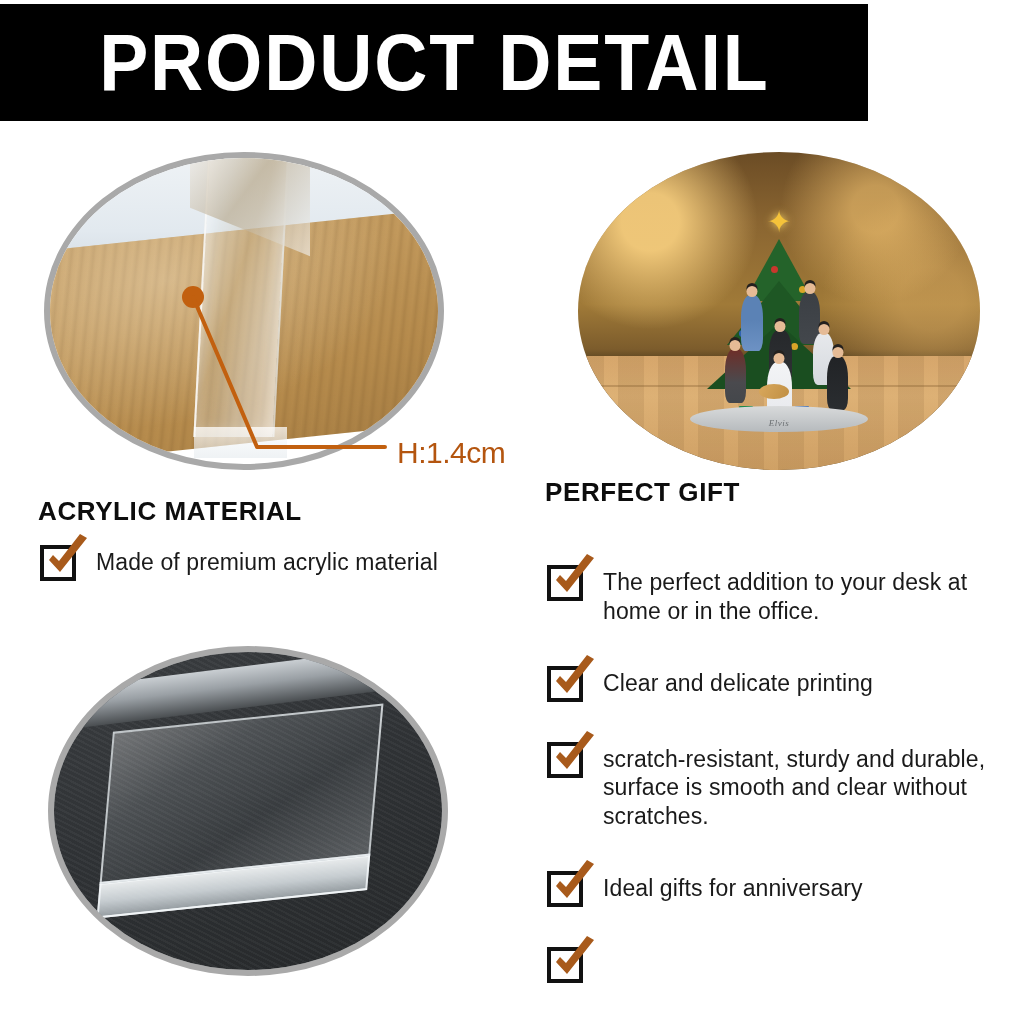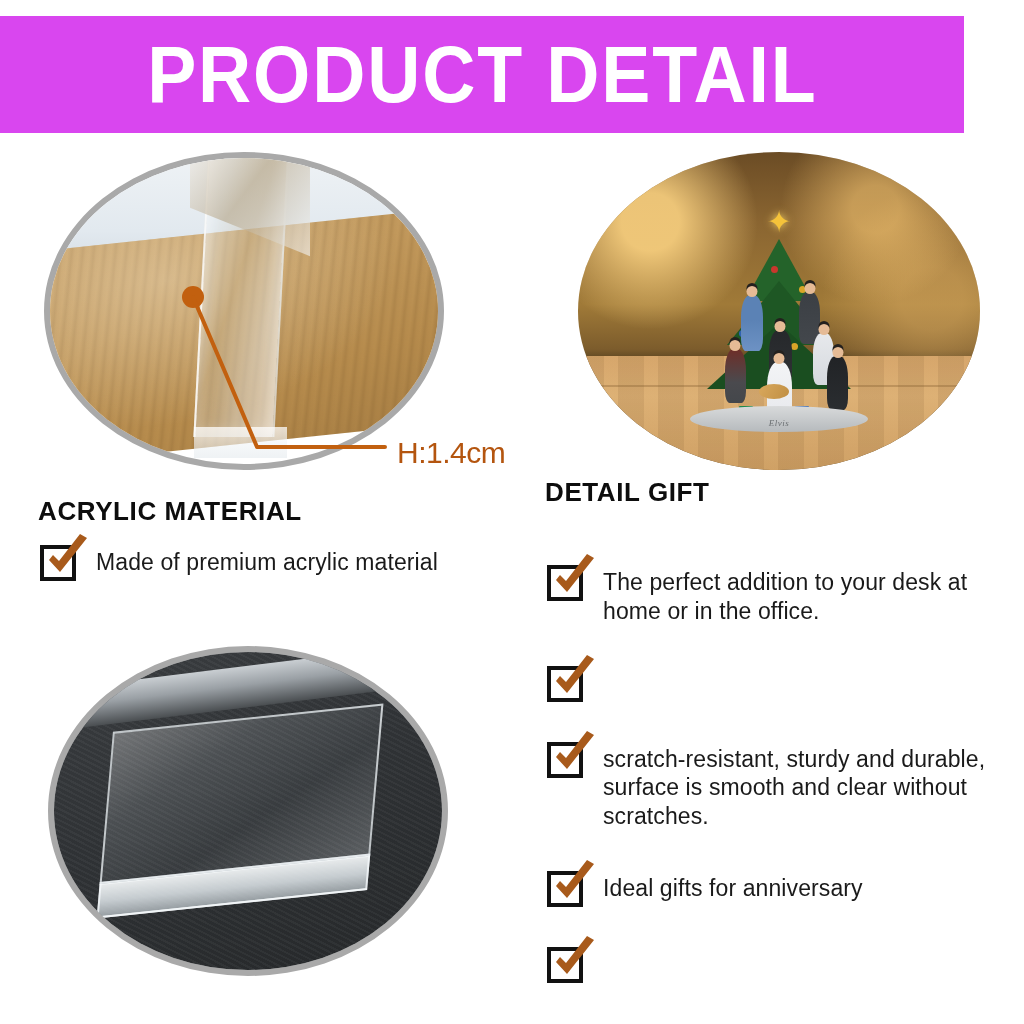--- a/index.html
+++ b/index.html
@@ -16,24 +16,24 @@
     position: relative;
     width: 1024px;
     height: 1024px;
     background: #ffffff;
   }
 
   
   .banner {
     position: absolute;
     left: 0;
-    top: 16px;
-    width: 964px;
+    top: 4px;
+    width: 868px;
     height: 117px;
-    background: #d946ef;
+    background: #000000;
     display: flex;
     align-items: center;
     justify-content: center;
   }
   .banner-title {
     color: #ffffff;
     font-family: "Liberation Sans", sans-serif;
     font-size: 80px;
     font-weight: bold;
     letter-spacing: 2px;
@@ -438,39 +438,40 @@
     <div class="check-item">
       <span class="check-box">
         <svg class="check-mark" viewBox="0 0 52 52">
           <path d="M7 27 L18 39 L45 5 L38 1 L17 28 L11 22 Z" fill="#A85A1B"></path>
         </svg>
       </span>
       <span class="check-text">Made of premium acrylic material</span>
     </div>
   </div>
 
-  <div class="section-heading" id="heading-gift">DETAIL GIFT</div>
+  <div class="section-heading" id="heading-gift">PERFECT GIFT</div>
 
   <div class="check-list" id="list-gift">
 
     <div class="check-item">
       <span class="check-box">
         <svg class="check-mark" viewBox="0 0 52 52">
           <path d="M7 27 L18 39 L45 5 L38 1 L17 28 L11 22 Z" fill="#A85A1B"></path>
         </svg>
       </span>
       <span class="check-text">The perfect addition to your desk at home or in the office.</span>
     </div>
 
     <div class="check-item">
       <span class="check-box">
         <svg class="check-mark" viewBox="0 0 52 52">
           <path d="M7 27 L18 39 L45 5 L38 1 L17 28 L11 22 Z" fill="#A85A1B"></path>
         </svg>
       </span>
+      <span class="check-text">Clear and delicate printing</span>
     </div>
 
     <div class="check-item">
       <span class="check-box">
         <svg class="check-mark" viewBox="0 0 52 52">
           <path d="M7 27 L18 39 L45 5 L38 1 L17 28 L11 22 Z" fill="#A85A1B"></path>
         </svg>
       </span>
       <span class="check-text">scratch-resistant, sturdy and durable, surface is smooth and clear without scratches.</span>
     </div>

